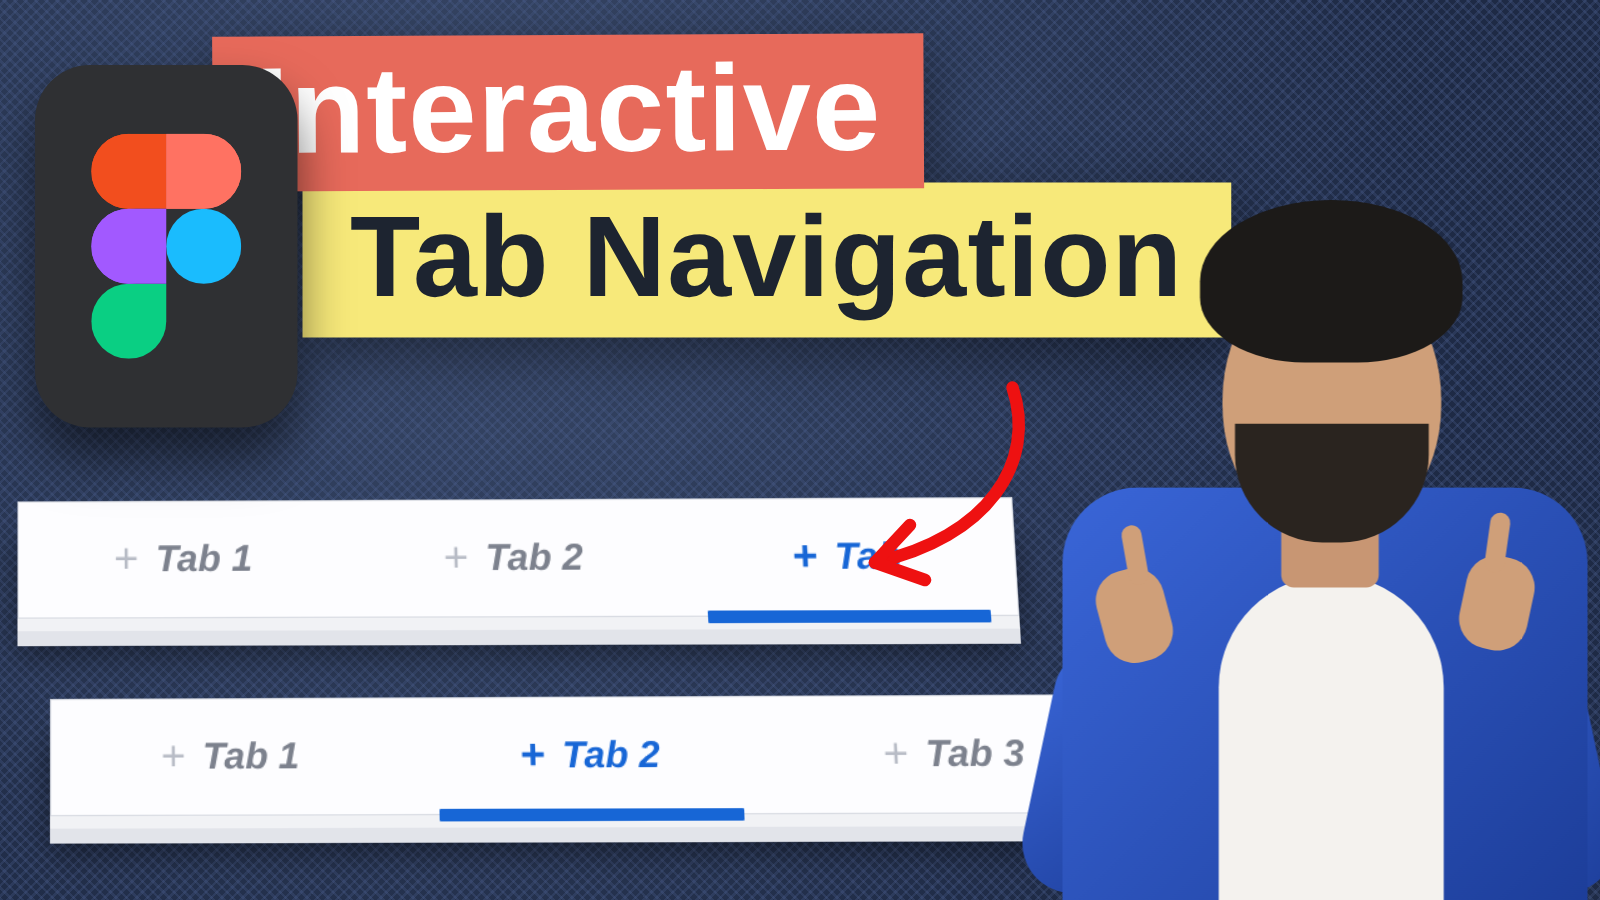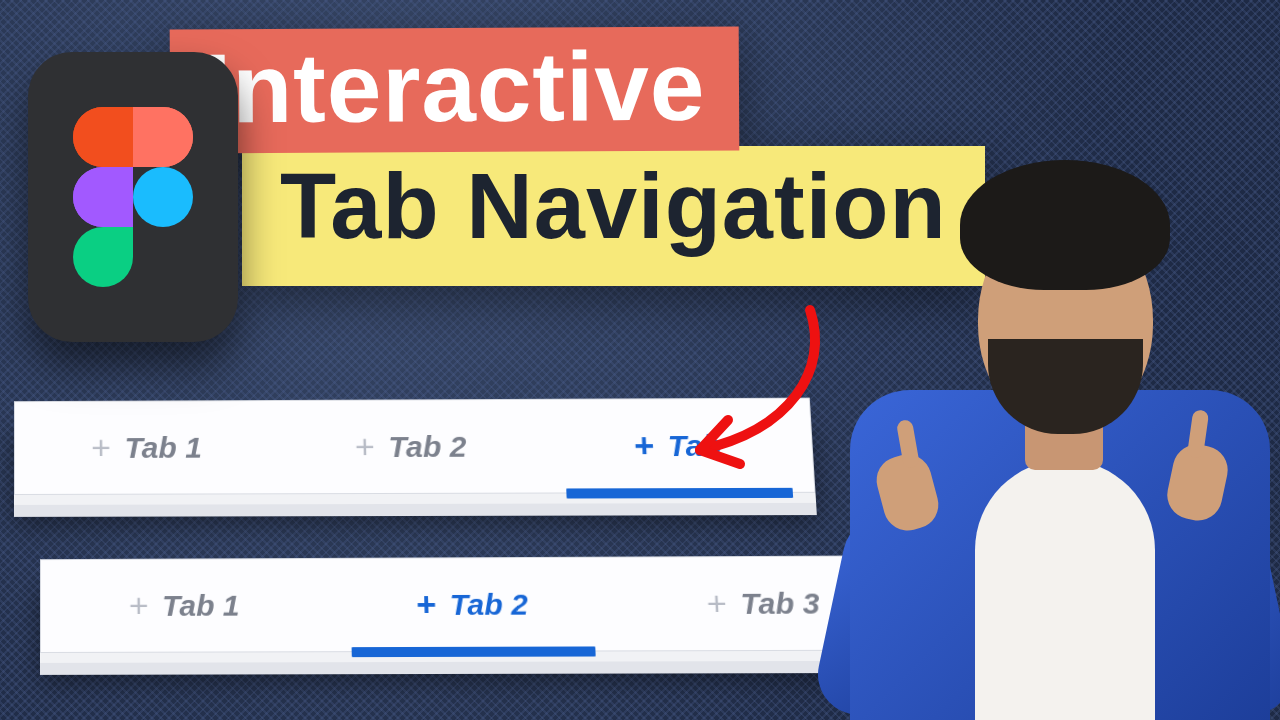--- a/index.html
+++ b/index.html
@@ -33,21 +33,21 @@
     letter-spacing: 1px;
     transform: rotate(-0.3deg);
     display: inline-block;
   }
   .title-yellow {
     background: #f7e97a;
     color: #1d2430;
     font-weight: 800;
     font-size: 92px;
     line-height: 1;
-    padding: 14px 38px 34px;
+    padding: 14px 38px 18px;
     letter-spacing: 1px;
     margin-top: -6px;
     margin-left: 72px;
     display: inline-block;
   }
 
   
   .figma-badge {
     position: absolute;
     top: 52px;

